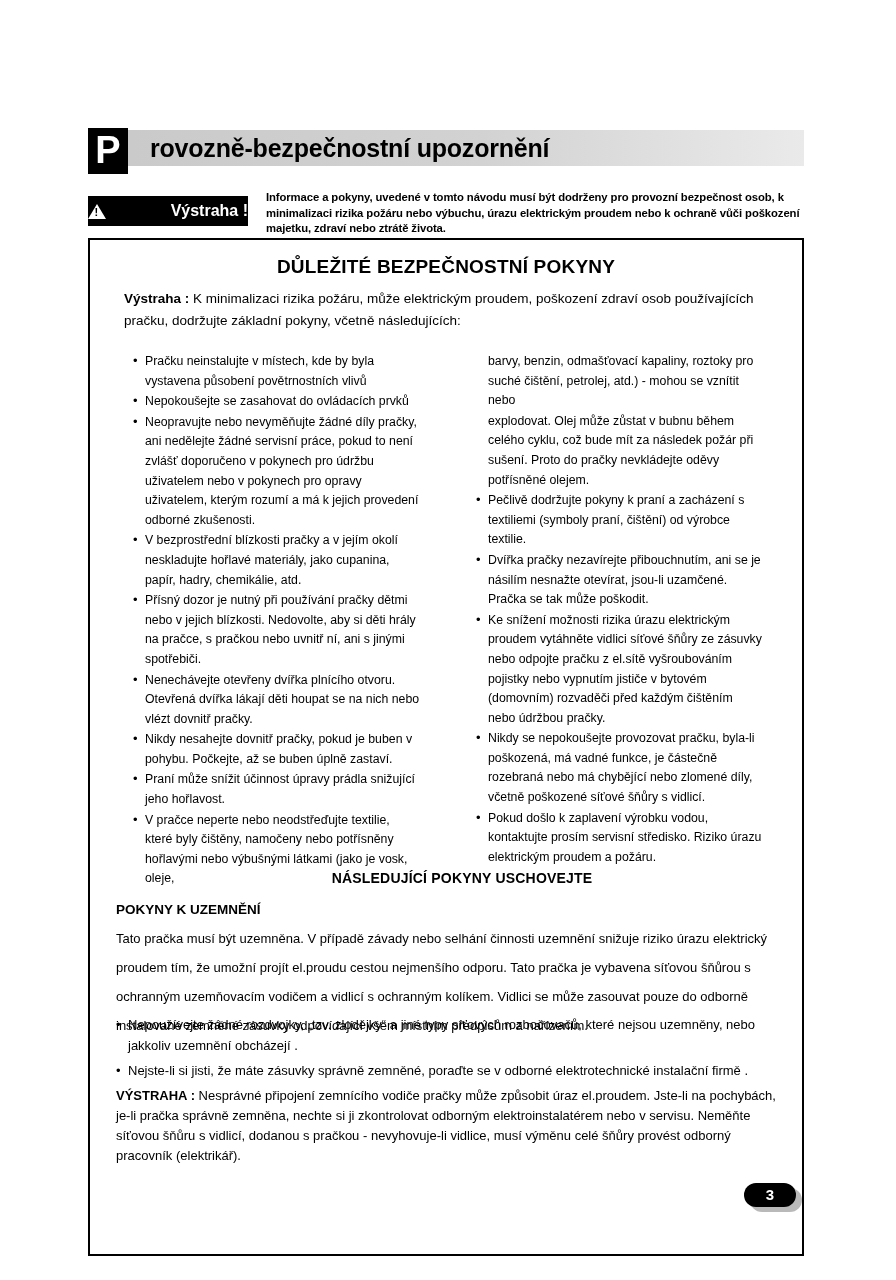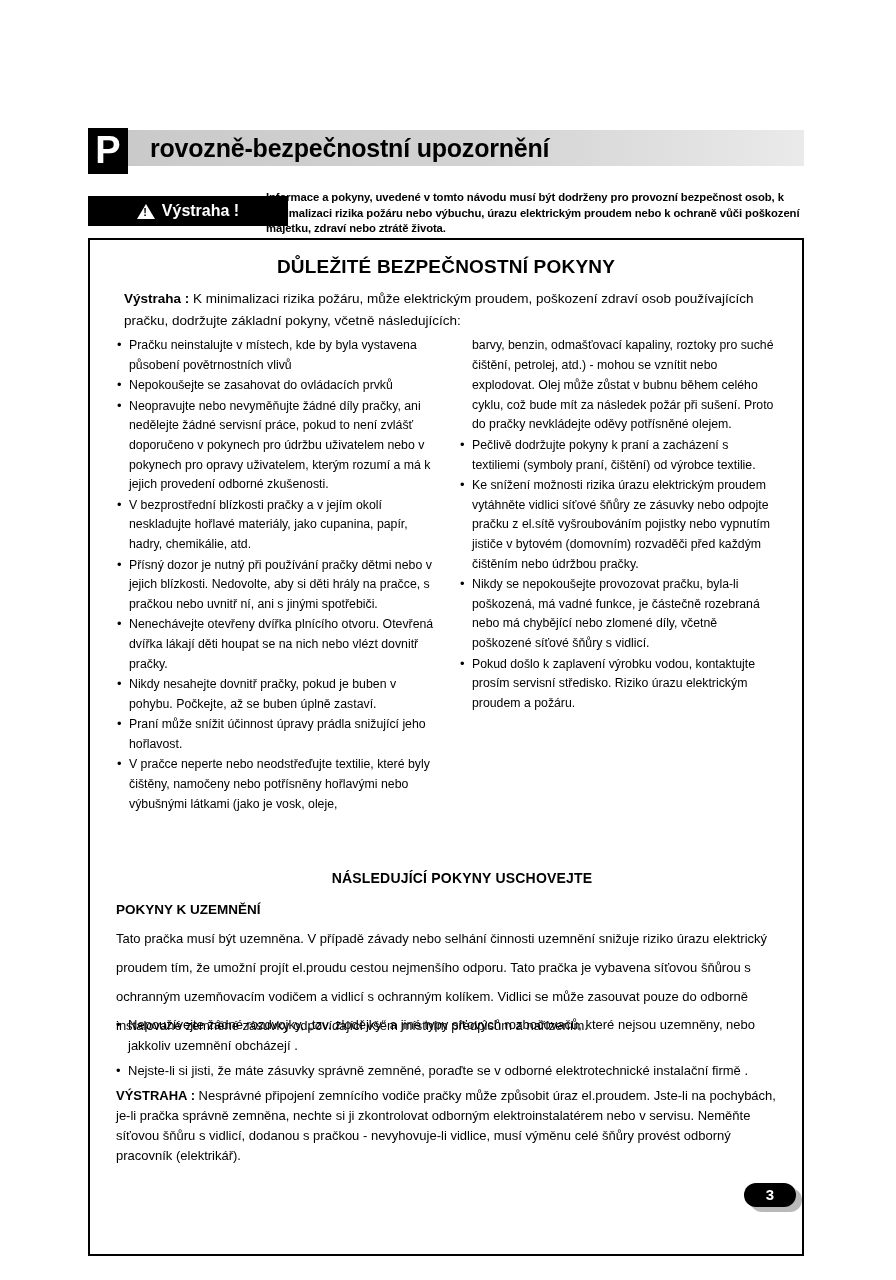--- a/index.html
+++ b/index.html
@@ -54,27 +54,27 @@
     letter-spacing: -0.2px;
     white-space: nowrap;
     margin-left: 22px;
   }
 
   
   .warn-badge {
     position: absolute;
     left: 88px;
     top: 196px;
-    width: 200px;
+    width: 160px;
     height: 30px;
     background: #000000;
     color: #ffffff;
     display: flex;
     align-items: center;
-    justify-content: center;
+    justify-content: space-between;
     gap: 7px;
   }
   .warn-tri {
     width: 0; height: 0;
     border-left: 9px solid transparent;
     border-right: 9px solid transparent;
     border-bottom: 15px solid #ffffff;
     position: relative;
     display: inline-block;
   }
@@ -145,21 +145,21 @@
   }
   .col {
     position: absolute;
     top: 0;
     width: 320px;
   }
   .col-left { left: 0; }
   .col-right { left: 343px; }
 
   ul.bullets {
-    margin: 0;
+    margin: 16px;
     padding: 0;
     list-style: none;
   }
   ul.bullets li {
     position: relative;
     padding-left: 13px;
     font-size: 12.3px;
     line-height: 19.6px;
     margin-bottom: 1px;
   }
@@ -301,20 +301,21 @@
           <li>Nikdy nesahejte dovnitř pračky, pokud je buben v pohybu. Počkejte, až se buben úplně zastaví.</li>
           <li>Praní může snížit účinnost úpravy prádla snižující jeho hořlavost.</li>
           <li>V pračce neperte nebo neodstřeďujte textilie, které byly čištěny, namočeny nebo potřísněny hořlavými nebo výbušnými látkami (jako je vosk,  oleje,</li>
         </ul>
       </div>
       <div class="col col-right">
         <ul class="bullets">
           <li class="nobullet">barvy, benzin, odmašťovací kapaliny, roztoky pro suché čištění, petrolej, atd.) - mohou se vznítit nebo</li>
           <li class="nobullet">explodovat. Olej může zůstat v bubnu během celého cyklu, což bude mít za následek požár při sušení. Proto do pračky nevkládejte oděvy potřísněné olejem.</li>
           <li>Pečlivě dodržujte pokyny k praní a zacházení s textiliemi (symboly praní,  čištění) od výrobce textilie.</li>
+          <li>Dvířka pračky nezavírejte přibouchnutím, ani se je násilím nesnažte otevírat, jsou-li uzamčené. Pračka se tak může poškodit.</li>
           <li>Ke snížení možnosti rizika úrazu elektrickým proudem  vytáhněte vidlici síťové šňůry ze zásuvky nebo odpojte pračku z el.sítě vyšroubováním pojistky nebo vypnutím jističe v bytovém (domovním) rozvaděči před každým čištěním nebo údržbou pračky.</li>
           <li>Nikdy se nepokoušejte provozovat pračku, byla-li poškozená, má vadné funkce, je částečně rozebraná nebo má chybějící nebo zlomené díly, včetně poškozené síťové šňůry s vidlicí.</li>
           <li>Pokud došlo k zaplavení výrobku vodou, kontaktujte prosím servisní středisko. Riziko úrazu elektrickým proudem a požáru.</li>
         </ul>
       </div>
     </div>
 
     <div class="keep-title">NÁSLEDUJÍCÍ POKYNY USCHOVEJTE</div>
 
     <div class="ground-title">POKYNY K UZEMNĚNÍ</div>

